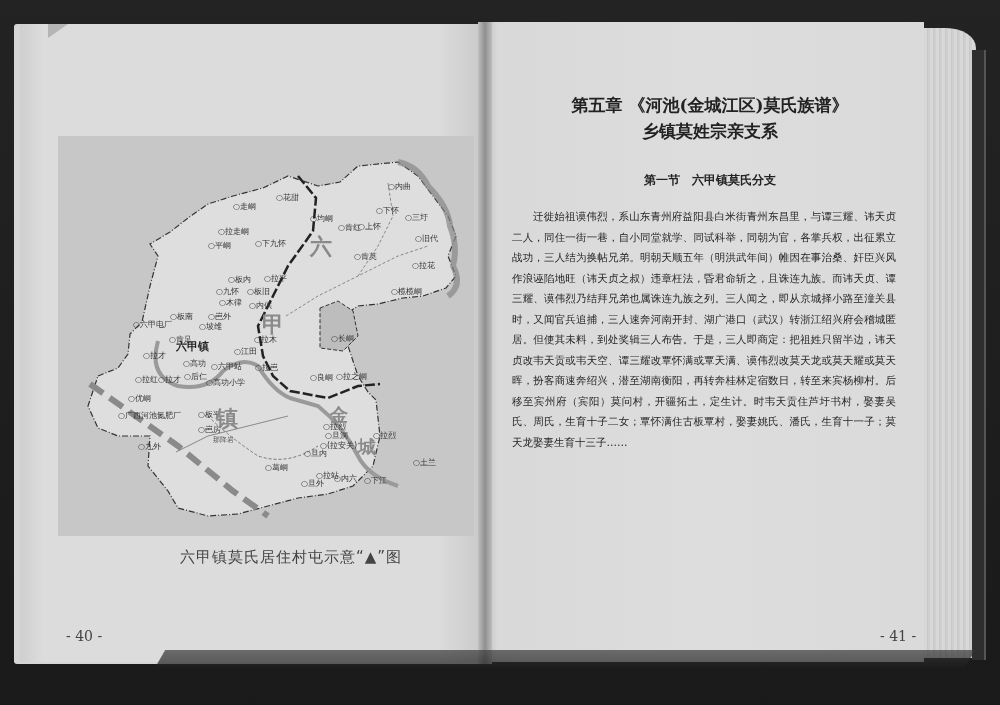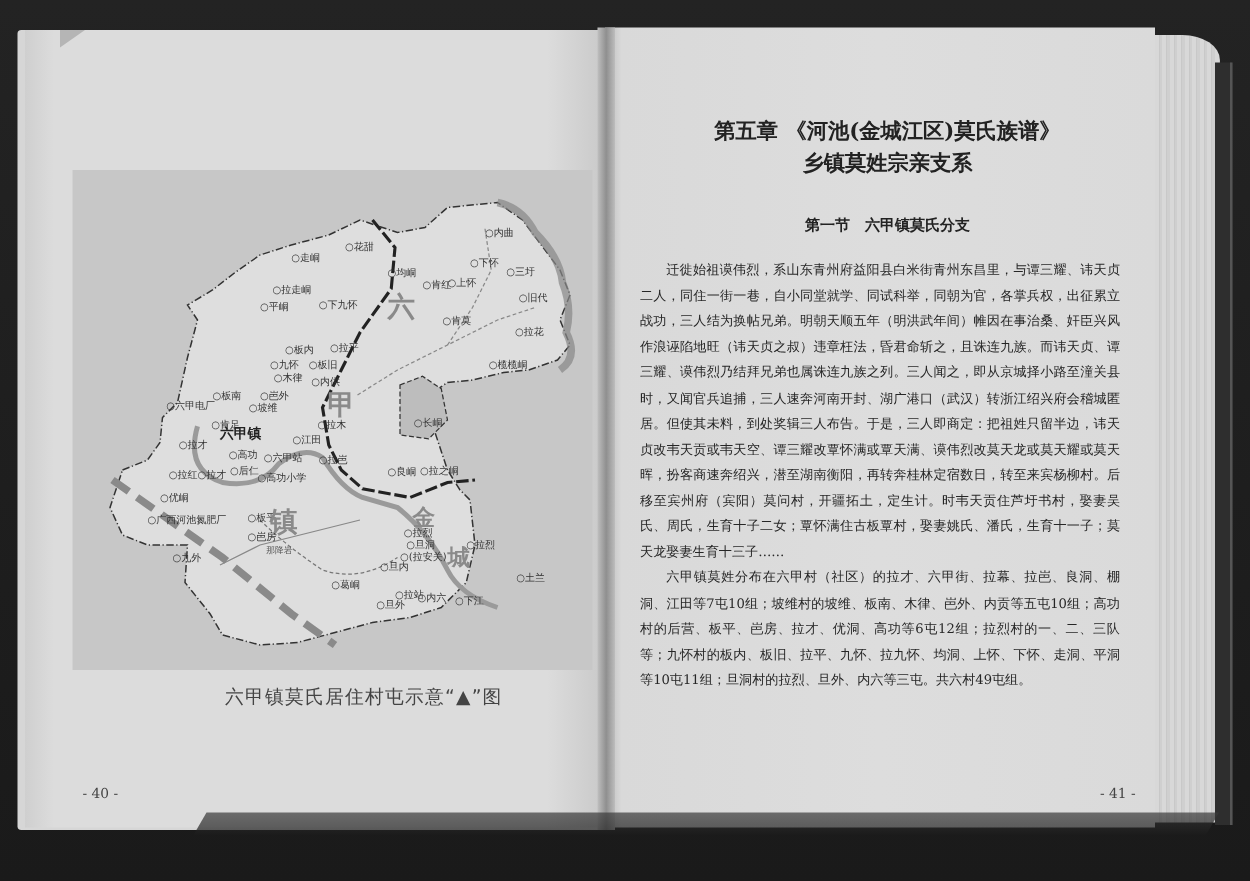--- a/index.html
+++ b/index.html
@@ -16,21 +16,21 @@
   .corner-fold{position:absolute;left:48px;top:24px;width:0;height:0;border-left:20px solid #b5b5b5;border-bottom:14px solid transparent;}
 
   
   .map-box{position:absolute;left:58px;top:136px;width:416px;height:400px;background:#c7c7c7;}
   .map-box svg{position:absolute;left:0;top:0;width:416px;height:400px;}
   .map-label{position:absolute;font-family:"DejaVu Sans",sans-serif;font-size:8px;color:#333;white-space:nowrap;line-height:1;}
   .map-label.big{font-size:11px;font-weight:bold;color:#222;}
   .map-label.region{font-size:22px;color:#8a8a8a;font-weight:bold;}
   .map-label.small{font-size:7px;color:#555;}
   .caption{position:absolute;left:180px;top:548px;font-family:"DejaVu Sans",sans-serif;font-size:15px;color:#444;letter-spacing:1px;}
-  .page-num{position:absolute;font-family:"DejaVu Serif",serif;font-size:11px;color:#444;}
+  .page-num{position:absolute;font-family:"DejaVu Serif",serif;font-size:14px;color:#444;}
 
   
   .chapter-title{position:absolute;left:560px;top:92px;width:300px;text-align:center;font-family:"DejaVu Serif",serif;font-weight:bold;font-size:17px;color:#222;line-height:26px;}
   .section-title{position:absolute;left:560px;top:172px;width:300px;text-align:center;font-family:"DejaVu Sans",sans-serif;font-size:12px;font-weight:bold;color:#222;}
   .body-text{position:absolute;left:512px;top:206px;width:384px;font-family:"DejaVu Serif",serif;font-size:10.5px;line-height:20.5px;color:#262626;text-align:justify;}
   .body-text p{margin:0;text-indent:2em;}
 </style>
 </head>
 <body>
 
@@ -133,15 +133,14 @@
 <div class="caption">六甲镇莫氏居住村屯示意“▲”图</div>
 <div class="page-num" style="left:66px;top:628px;">- 40 -</div>
 
 <div class="chapter-title">
   <div>第五章 《河池(金城江区)莫氏族谱》</div>
   <div>乡镇莫姓宗亲支系</div>
 </div>
 <div class="section-title">第一节　六甲镇莫氏分支</div>
 <div class="body-text">
   <p>迁徙始祖谟伟烈，系山东青州府益阳县白米街青州东昌里，与谭三耀、讳天贞二人，同住一街一巷，自小同堂就学、同试科举，同朝为官，各掌兵权，出征累立战功，三人结为换帖兄弟。明朝天顺五年（明洪武年间）帷因在事治桑、奸臣兴风作浪诬陷地旺（讳天贞之叔）违章枉法，昏君命斩之，且诛连九族。而讳天贞、谭三耀、谟伟烈乃结拜兄弟也属诛连九族之列。三人闻之，即从京城择小路至潼关县时，又闻官兵追捕，三人速奔河南开封、湖广港口（武汉）转浙江绍兴府会稽城匿居。但使其未料，到处奖辑三人布告。于是，三人即商定：把祖姓只留半边，讳天贞改韦天贡或韦天空、谭三耀改覃怀满或覃天满、谟伟烈改莫天龙或莫天耀或莫天晖，扮客商速奔绍兴，潜至湖南衡阳，再转奔桂林定宿数日，转至来宾杨柳村。后移至宾州府（宾阳）莫问村，开疆拓土，定生计。时韦天贡住芦圩书村，娶妻吴氏、周氏，生育十子二女；覃怀满住古板覃村，娶妻姚氏、潘氏，生育十一子；莫天龙娶妻生育十三子……</p>
-  <p>六甲镇莫姓分布在六甲村（社区）的拉才、六甲街、拉幕、拉岜、良洞、棚洞、江田等7屯10组；坡维村的坡维、板南、木律、岜外、内贡等五屯10组；高功村的后营、板平、岜房、拉才、优洞、高功等6屯12组；拉烈村的一、二、三队等；九怀村的板内、板旧、拉平、九怀、拉九怀、均洞、上怀、下怀、走洞、平洞等10屯11组；旦洞村的拉烈、旦外、内六等三屯。共六村49屯组。</p>
 </div>
 <div class="page-num" style="left:880px;top:628px;">- 41 -</div>
 
 </body></html>

